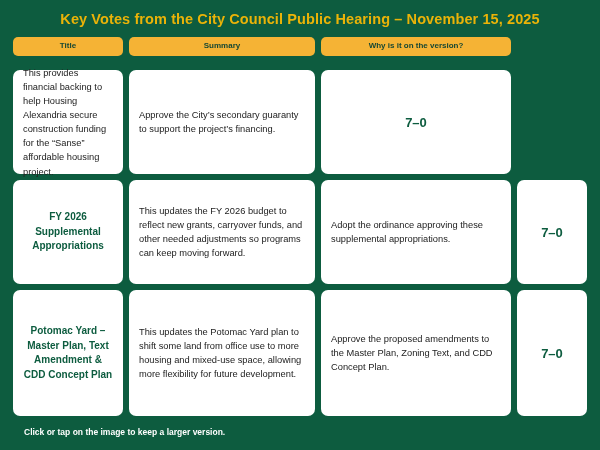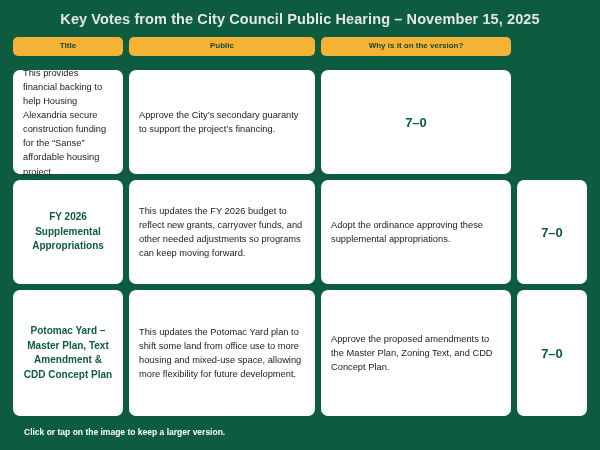--- a/index.html
+++ b/index.html
@@ -17,21 +17,21 @@
   .page {
     width: 600px;
     height: 450px;
     background: #0d5c3f;
     position: relative;
     display: flex;
     flex-direction: column;
     padding: 0 14px;
   }
   .title {
-    color: #e5e5e5;
+    color: #eab308;
     font-size: 14.5px;
     font-weight: bold;
     text-align: center;
     padding: 11px 4px 9px 4px;
     letter-spacing: 0.1px;
     line-height: 1.2;
   }
   .head-row {
     display: grid;
     grid-template-columns: 110px 186px 190px 70px;
@@ -101,21 +101,21 @@
 </style>
 </head>
 <body>
 
 <div class="page">
 
   <div class="title">Key Votes from the City Council Public Hearing – November 15, 2025</div>
 
   <div class="head-row">
     <div class="head-cell">Title</div>
-    <div class="head-cell">Public</div>
+    <div class="head-cell">Summary</div>
     <div class="head-cell">Why is it on the version?</div>
   </div>
 
   <div class="body-rows">
 
     <div class="row row-1">
       <div class="cell summary-cell">This provides financial backing to help Housing Alexandria secure construction funding for the “Sanse” affordable housing project.</div>
       <div class="cell why-cell">Approve the City’s secondary guaranty to support the project’s financing.</div>
       <div class="cell outcome-cell">7–0</div>
     </div>

